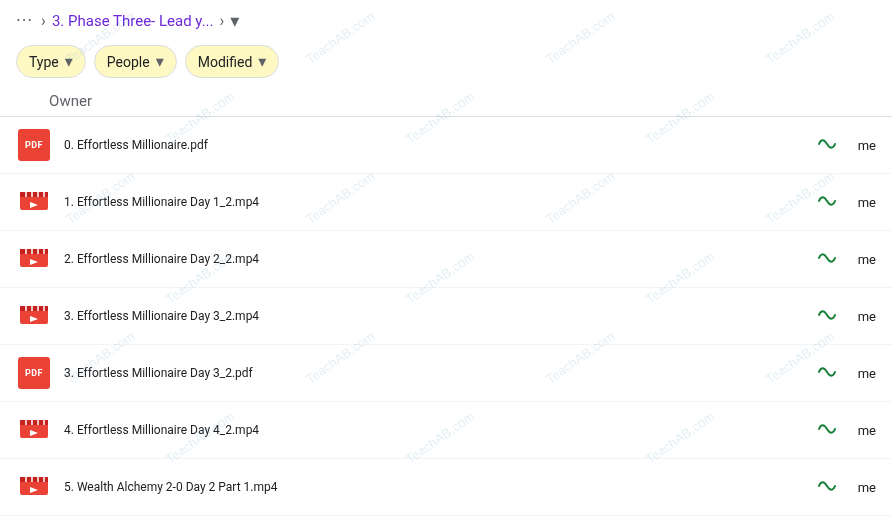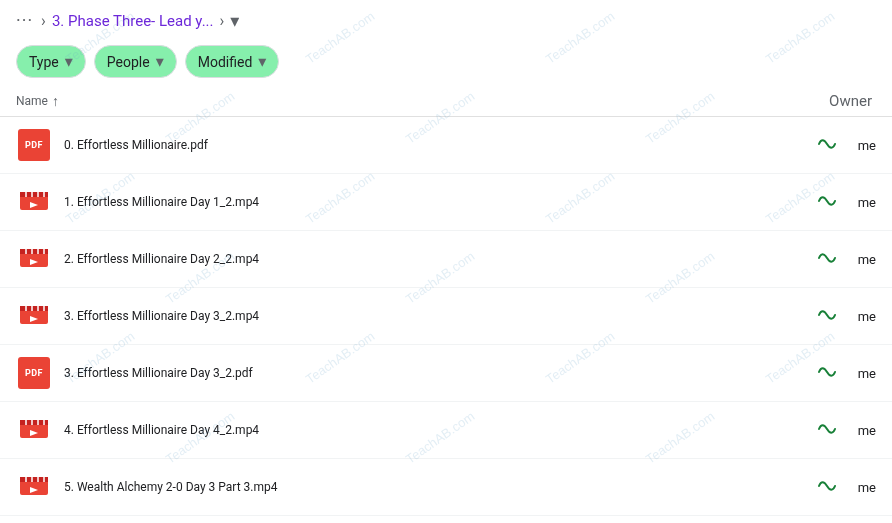--- a/index.html
+++ b/index.html
@@ -87,21 +87,21 @@
     }
     .filter-btn {
       display: flex;
       align-items: center;
       gap: 6px;
       border: 1px solid #dadce0;
       border-radius: 20px;
       padding: 6px 12px;
       font-size: 14px;
       color: #202124;
-      background: #86efac;
+      background: #fef9c3;
       cursor: pointer;
       font-family: inherit;
     }
     .filter-btn-chevron {
       font-size: 16px;
       color: #5f6368;
     }
 
     
     .table-header {
@@ -245,24 +245,20 @@
     <span>People</span>
     <span class="filter-btn-chevron">▾</span>
   </button>
   <button class="filter-btn">
     <span>Modified</span>
     <span class="filter-btn-chevron">▾</span>
   </button>
 </div>
 
 <div class="table-header">
-  <div class="col-name">
-    <span>Name</span>
-    <span class="sort-icon">↑</span>
-  </div>
   <div class="col-owner">Owner</div>
 </div>
 
 <div class="file-list" id="file-list">
 <div class="file-row">
       <div class="file-icon">
         <div class="icon-pdf">PDF</div>
       </div>
       <span class="file-name">0. Effortless Millionaire.pdf</span>
       <div class="file-owner-area">
@@ -369,21 +365,21 @@
         <div class="icon-video"><svg width="32" height="32" viewBox="0 0 32 32" fill="none" xmlns="http://www.w3.org/2000/svg">
       <rect x="2" y="8" width="28" height="18" rx="2" fill="#ea4335"></rect>
       <rect x="2" y="8" width="28" height="5" fill="#c5221f"></rect>
       <line x1="8" y1="8" x2="8" y2="13" stroke="white" stroke-width="1.5"></line>
       <line x1="14" y1="8" x2="14" y2="13" stroke="white" stroke-width="1.5"></line>
       <line x1="20" y1="8" x2="20" y2="13" stroke="white" stroke-width="1.5"></line>
       <line x1="26" y1="8" x2="26" y2="13" stroke="white" stroke-width="1.5"></line>
       <polygon points="12,18 12,24 20,21" fill="white"></polygon>
     </svg></div>
       </div>
-      <span class="file-name">5. Wealth Alchemy 2-0 Day 3 Part 3.mp4</span>
+      <span class="file-name">5. Wealth Alchemy 2-0 Day 2 Part 1.mp4</span>
       <div class="file-owner-area">
         <span class="owner-sync-icon"><svg width="18" height="14" viewBox="0 0 18 14" fill="none" xmlns="http://www.w3.org/2000/svg">
     <path d="M1 7 C3 2, 6 2, 9 7 C12 12, 15 12, 17 7" stroke="#188038" stroke-width="2" fill="none" stroke-linecap="round"></path>
   </svg></span>
         <span class="owner-label">me</span>
       </div>
     </div>
     <div class="file-row"></div>
   </div>
 

